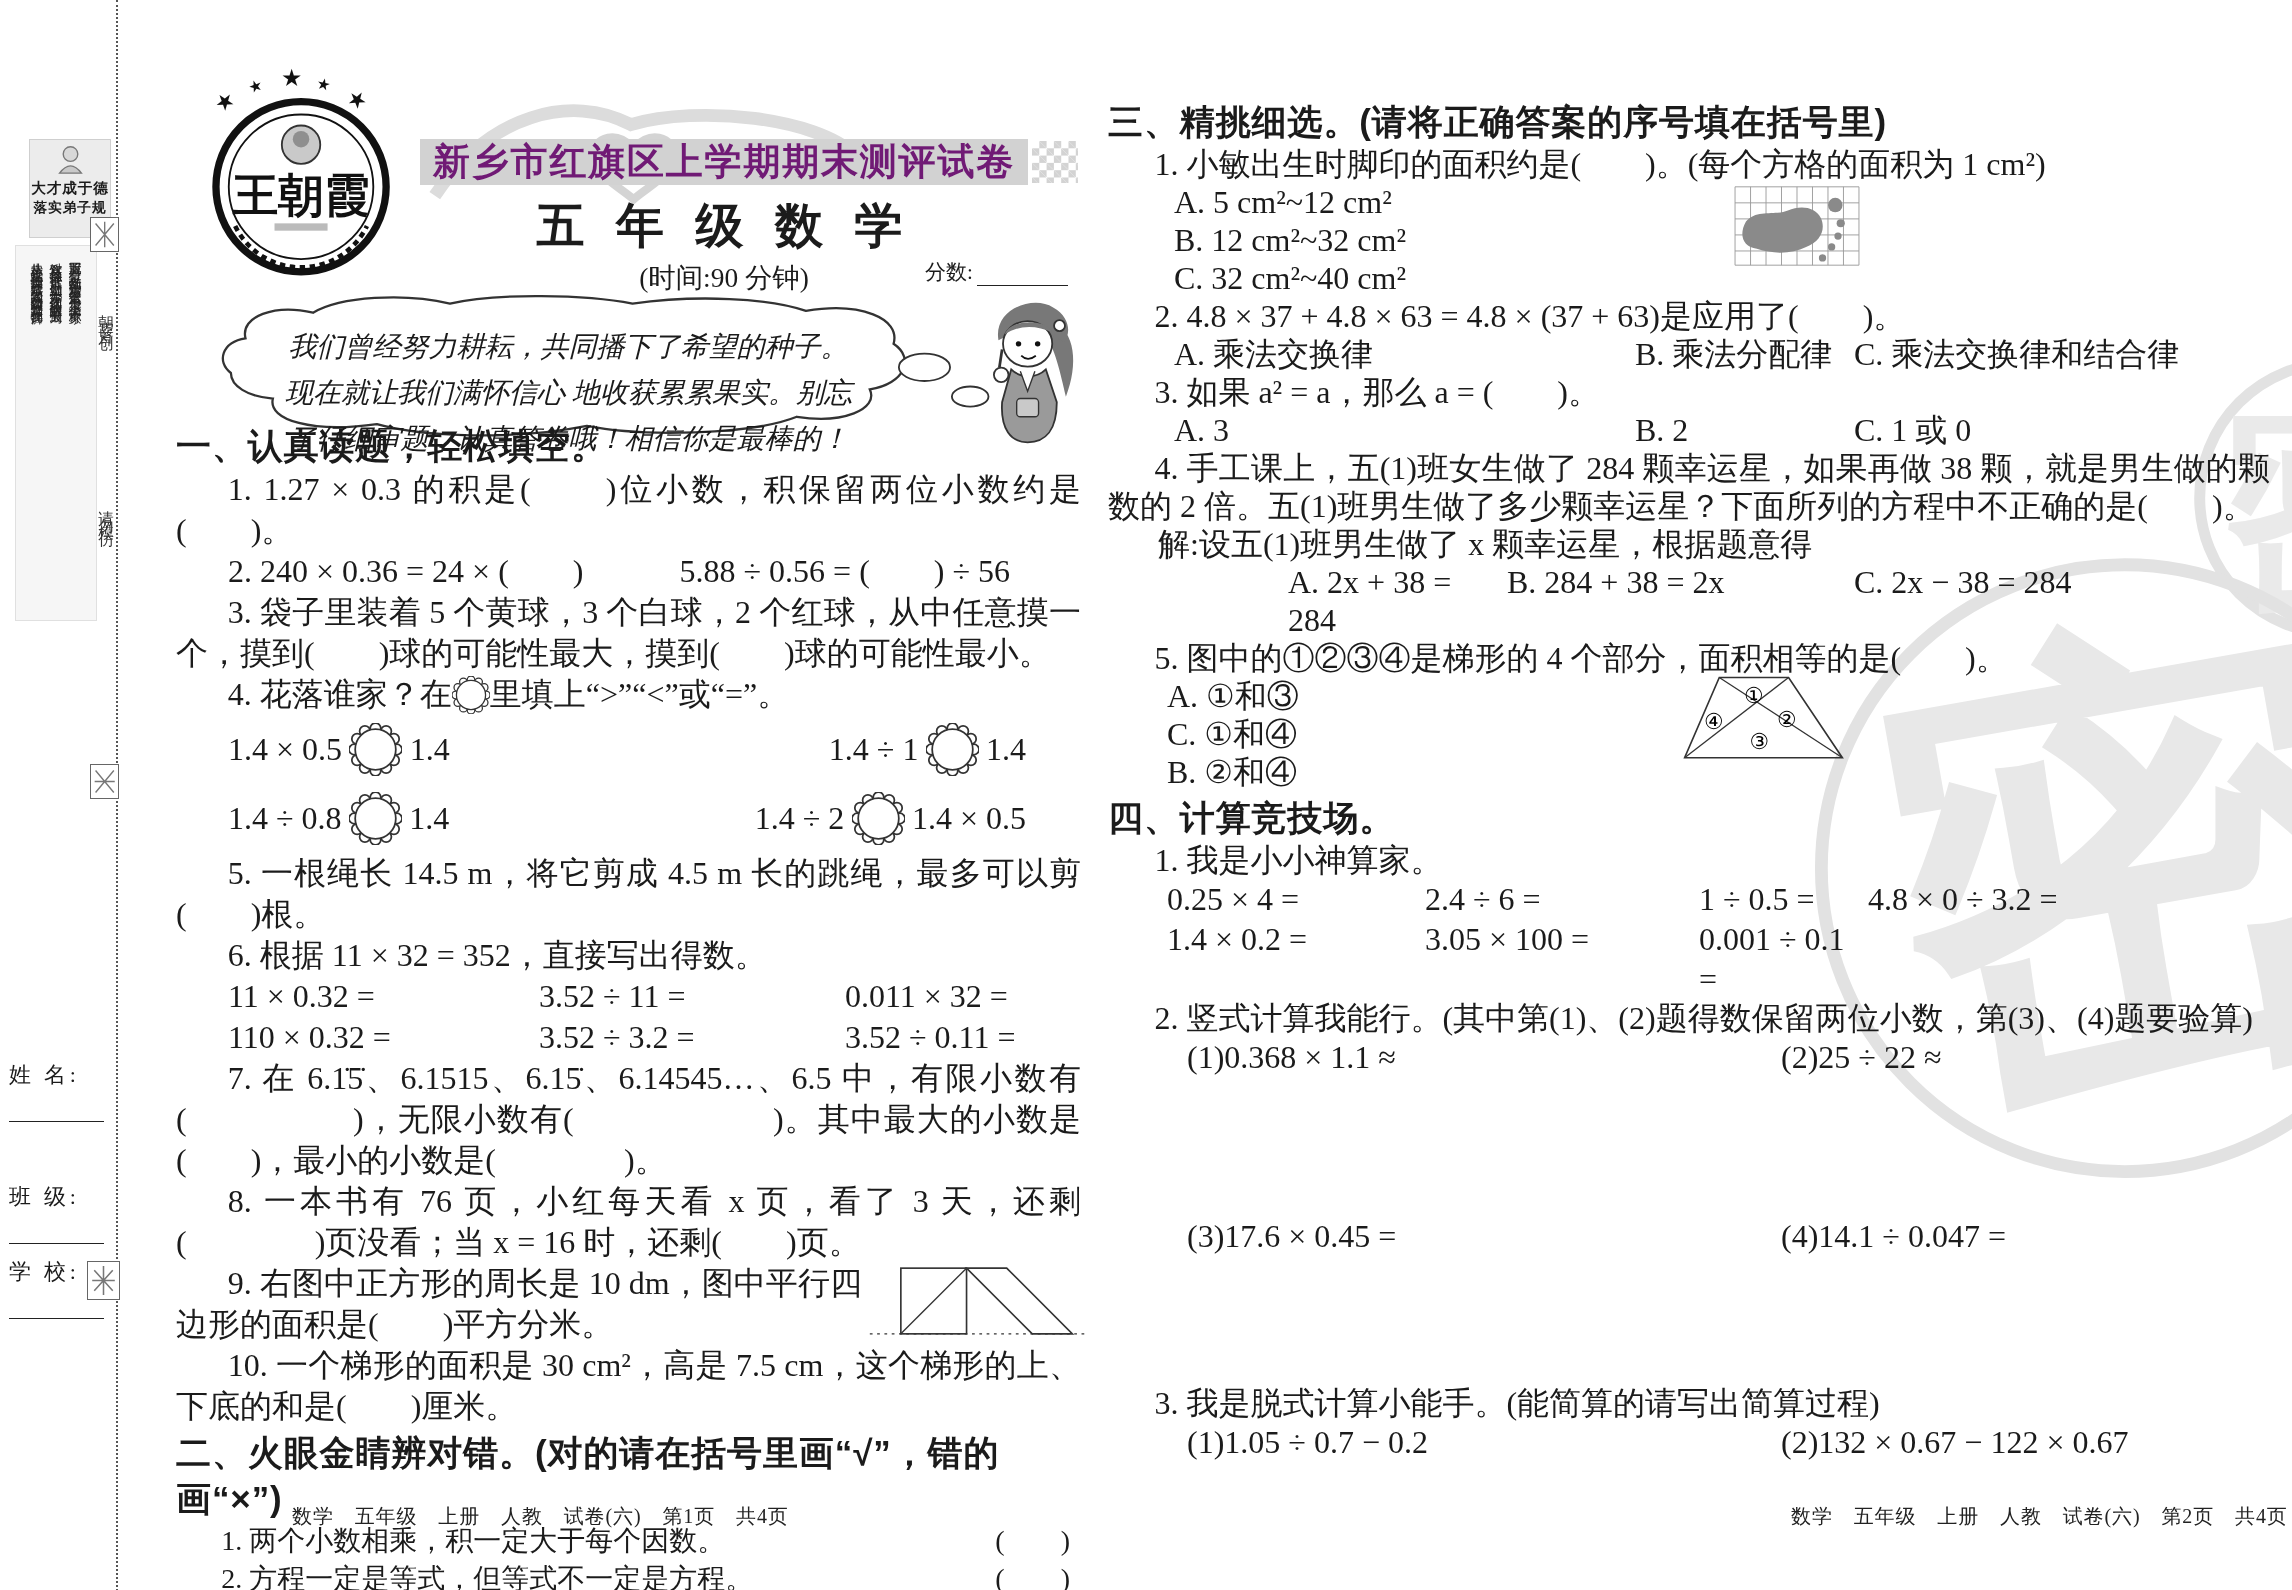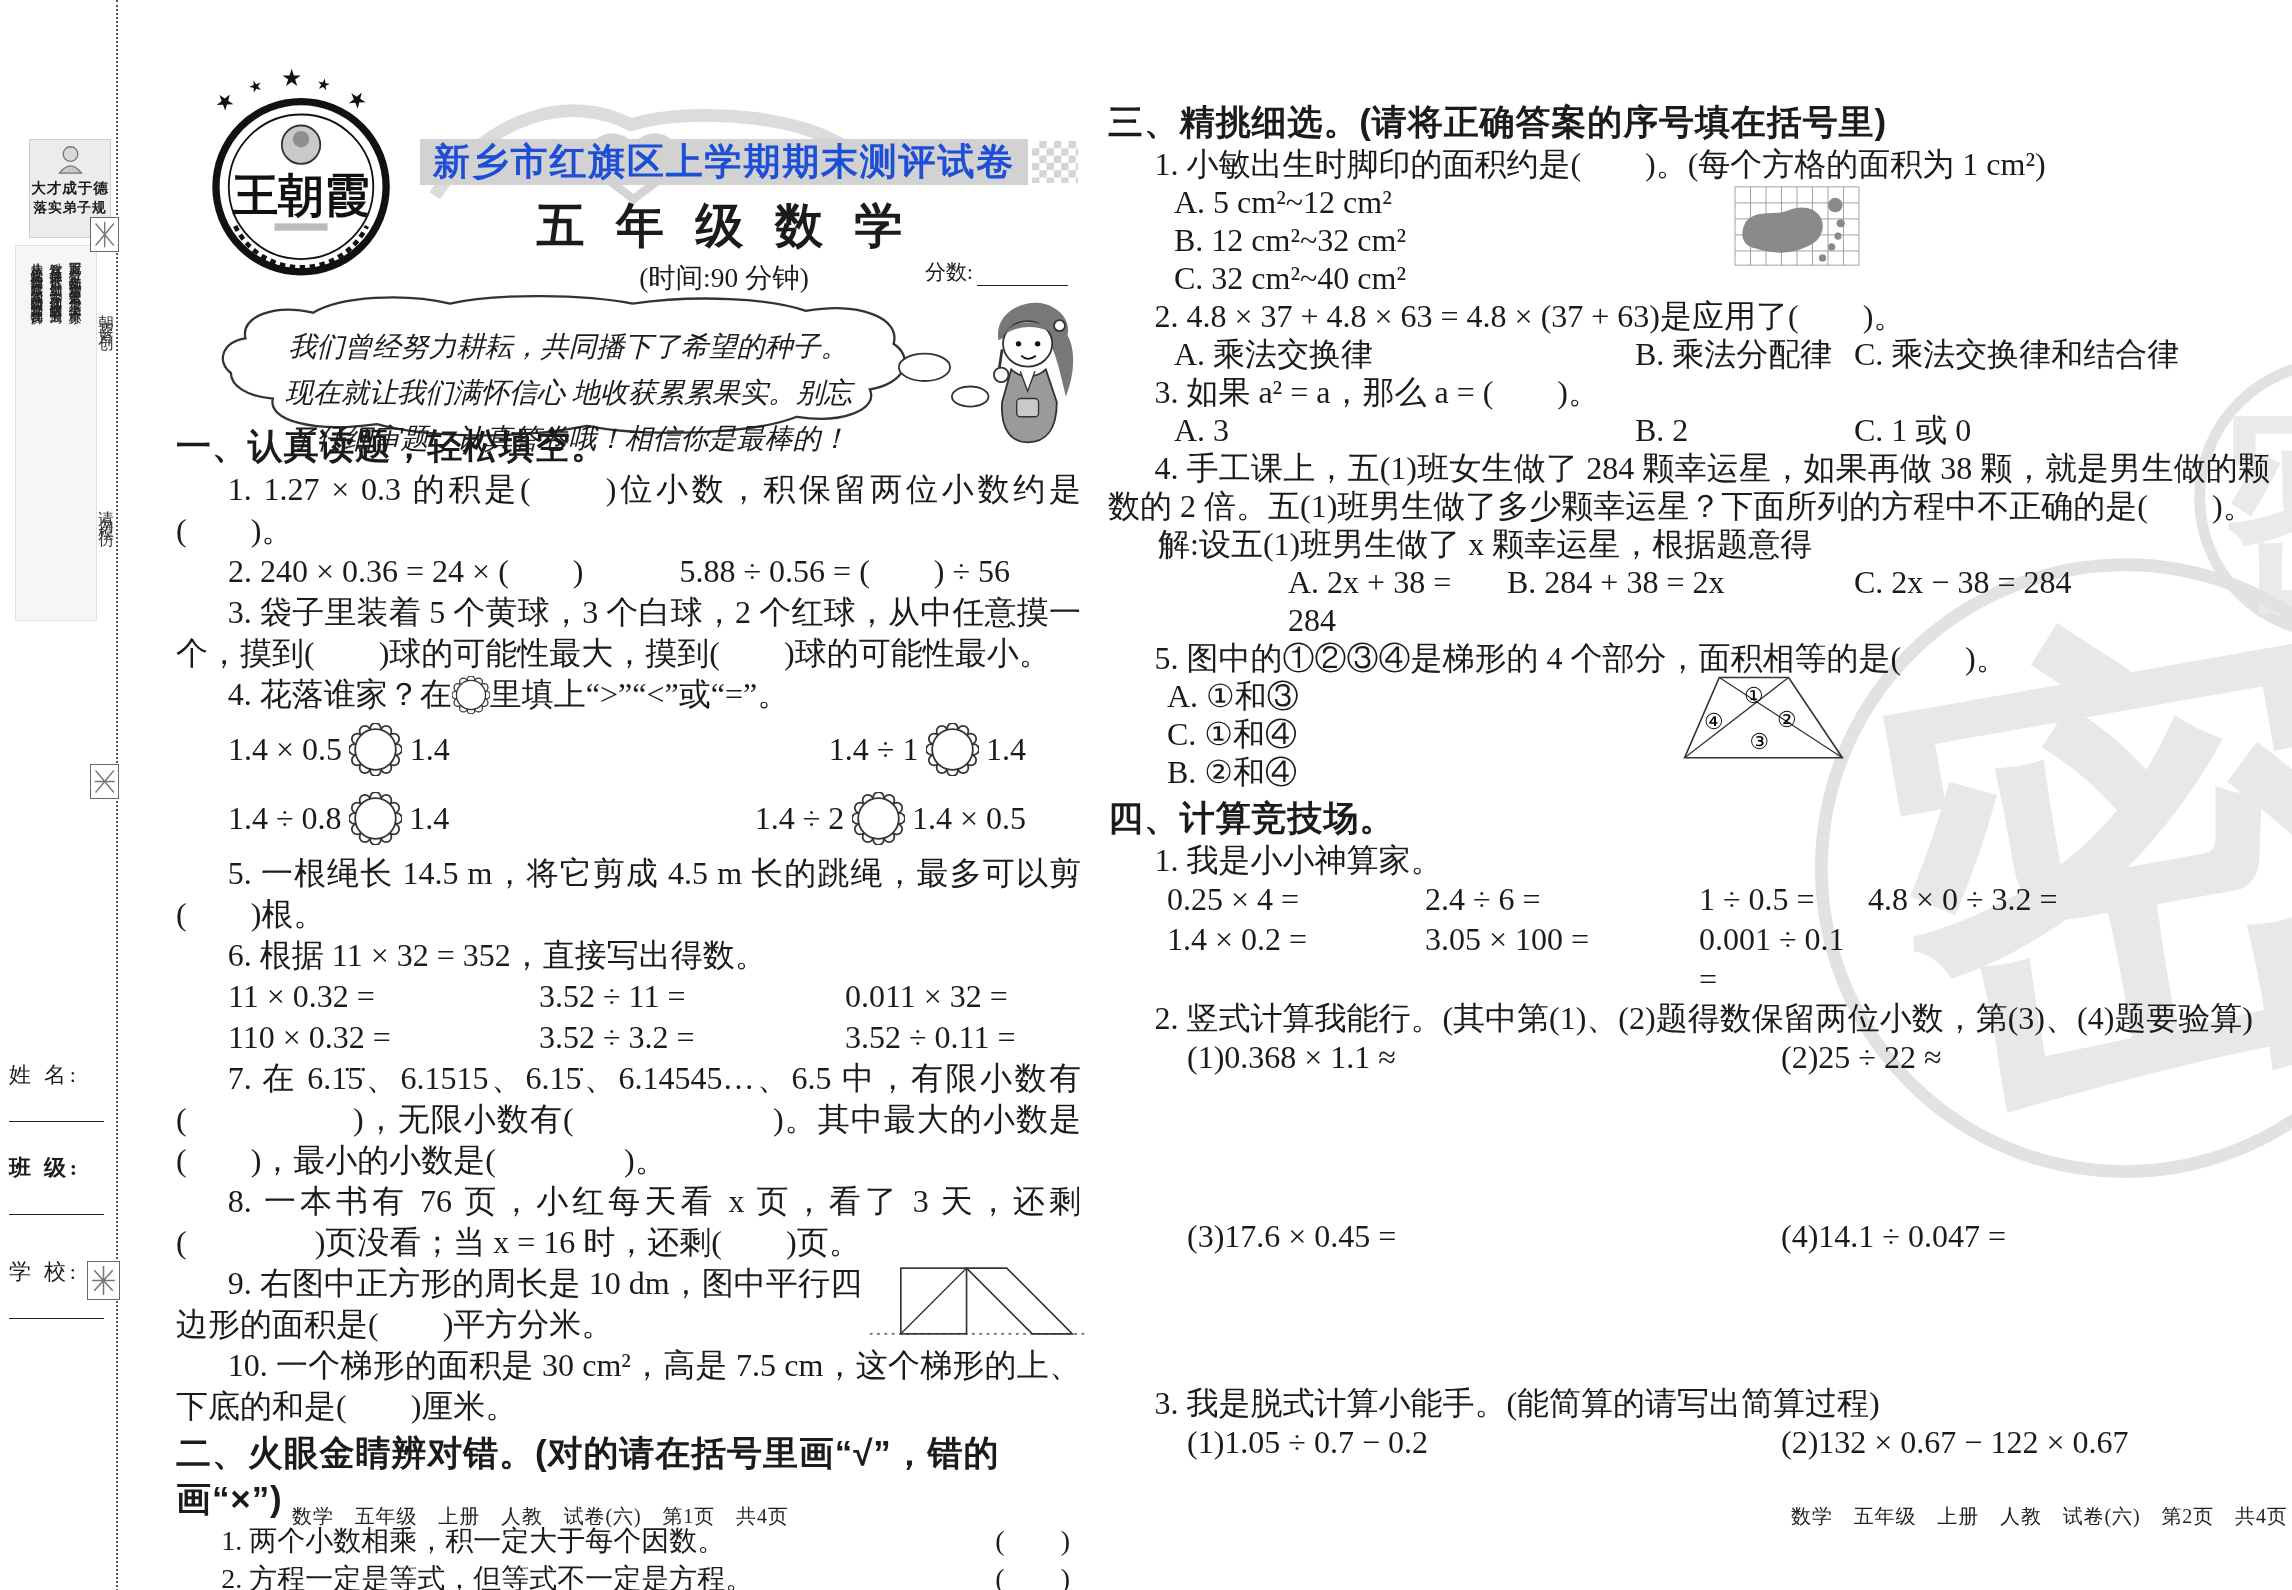--- a/index.html
+++ b/index.html
@@ -29,21 +29,21 @@
   .field .ul{display:block;border-bottom:1.8px solid #222;width:100%;height:31px;}
   .dotline{position:absolute;left:116px;top:0;height:1591px;width:0;border-left:2.7px dotted #555;z-index:2;}
   
   .page-left{position:absolute;left:123px;top:55px;width:958px;z-index:3;}
   .page-right{position:absolute;left:1108px;top:99px;width:1162px;z-index:3;}
   .hdr{position:relative;height:364px;}
   .logo{position:absolute;left:71px;top:11px;width:215px;height:215px;}
   .ribbon{position:absolute;left:302px;top:12.8px;width:439px;height:155px;}
   .banner{position:absolute;left:297px;top:84px;width:608px;height:46px;background:#d2d2d2;
     display:flex;align-items:center;justify-content:center;}
-  .banner .t{font-weight:bold;font-size:37px;letter-spacing:1.8px;color:#1d4ed8;font-family:Liberation Mono, monospace;}
+  .banner .t{font-weight:bold;font-size:37px;letter-spacing:1.8px;color:#701a75;font-family:Liberation Mono, monospace;}
   .checker{position:absolute;left:909px;top:86px;width:46px;height:42px;background:#fff;
     background-image:linear-gradient(45deg,#c9c9c9 25%,transparent 25%,transparent 75%,#c9c9c9 75%),
                      linear-gradient(45deg,#c9c9c9 25%,transparent 25%,transparent 75%,#c9c9c9 75%);
     background-size:14.6px 14.6px;background-position:0 0,7.3px 7.3px;opacity:.8;}
   .subtitle{position:absolute;left:297px;top:139px;width:608px;text-align:center;
     font-weight:bold;font-size:48px;letter-spacing:9.1px;}
   .timenote{position:absolute;left:297px;top:205px;width:608px;text-align:center;font-size:27.4px;}
   .score{position:absolute;left:802px;top:203px;font-size:21px;display:flex;align-items:flex-end;}
   .score .ln{display:inline-block;width:91px;border-bottom:1.8px solid #222;height:27.4px;margin-left:3.7px;}
   .bubble{position:absolute;left:80px;top:234px;width:713px;height:157px;}
@@ -118,21 +118,21 @@
   </div>
   <div class="rules">
     <span>步从容 立端正 揖深圆 拜恭敬 勿践阈 勿跛倚 勿箕踞 勿摇髀</span>
     <span>对饮食 勿拣择 食适可 勿过则 年方少 勿饮酒 饮酒醉 最为丑</span>
     <span>置冠服 有定位 勿乱顿 致污秽 衣贵洁 不贵华 上循分 下称家</span>
   </div>
   <div class="field" style="top:1060px;">
     <span>姓 名:</span>
     <span class="ul"></span>
   </div>
-  <div class="field" style="top:1153px;font-weight:bold;">
+  <div class="field" style="top:1182px;">
     <span>班 级:</span>
     <span class="ul"></span>
   </div>
   <div class="field" style="top:1257px;">
     <span>学 校:</span>
     <span class="ul"></span>
   </div>
 </div>
 
 <div class="dotline"></div>

